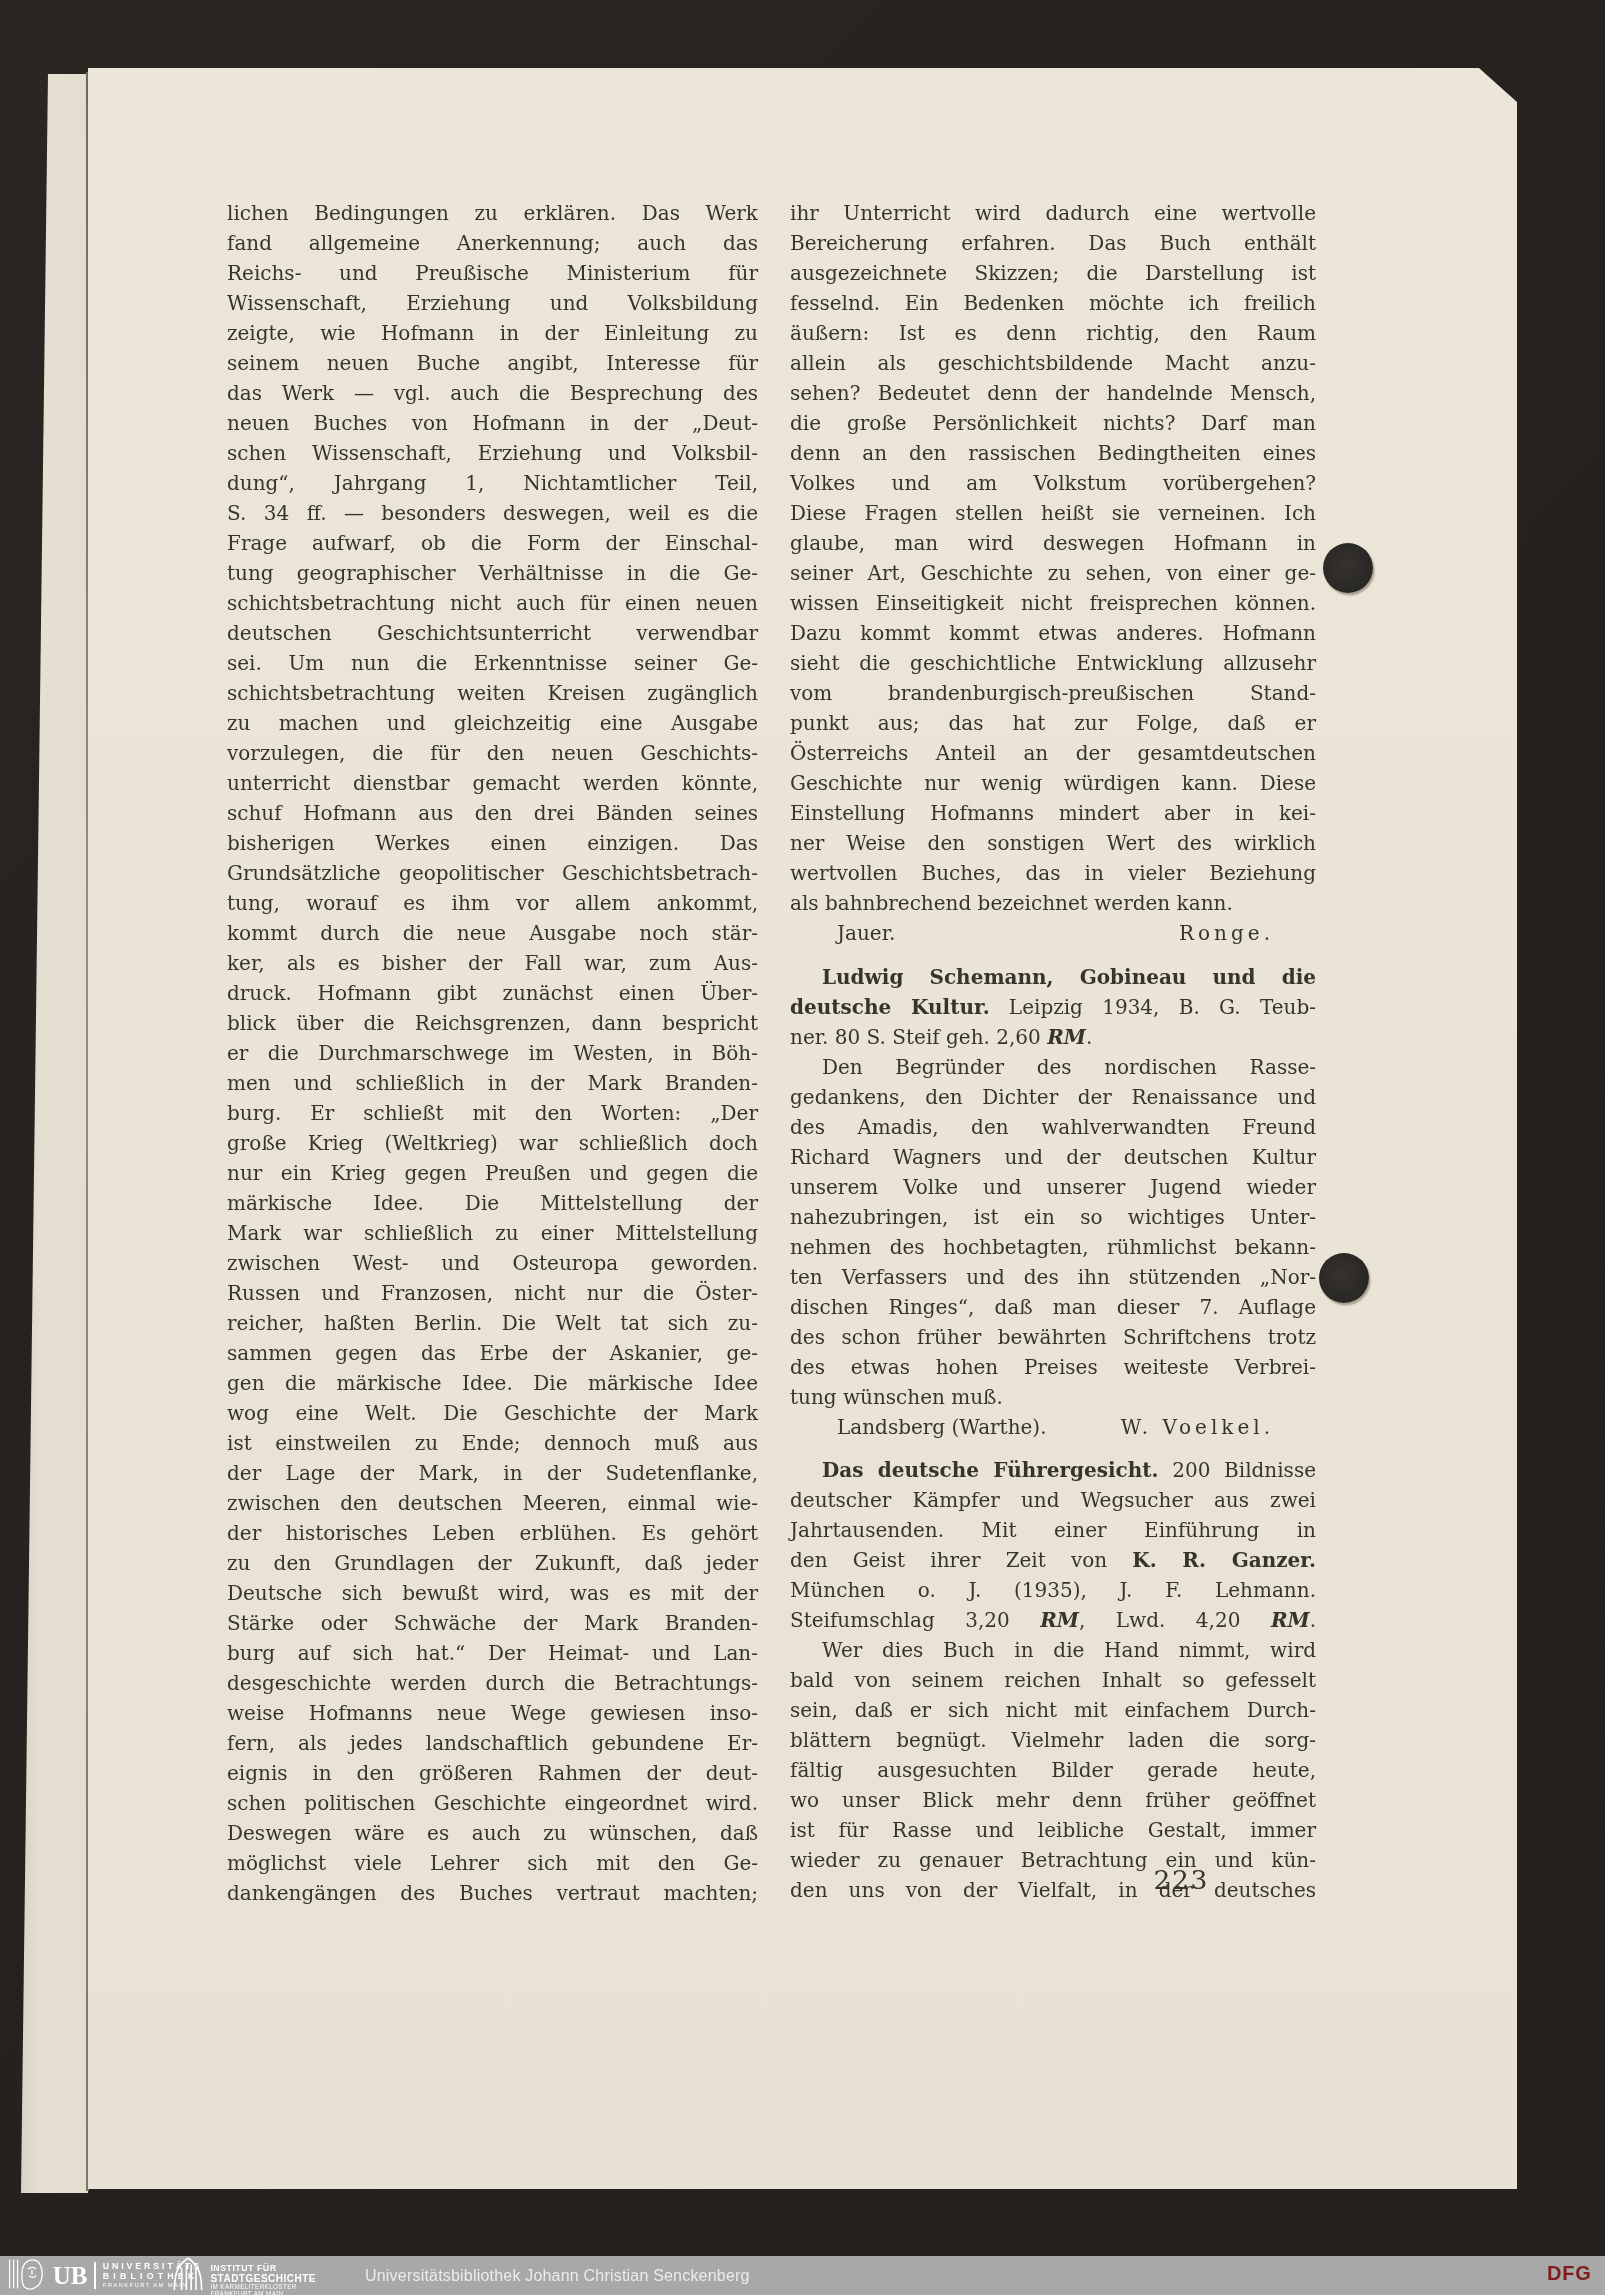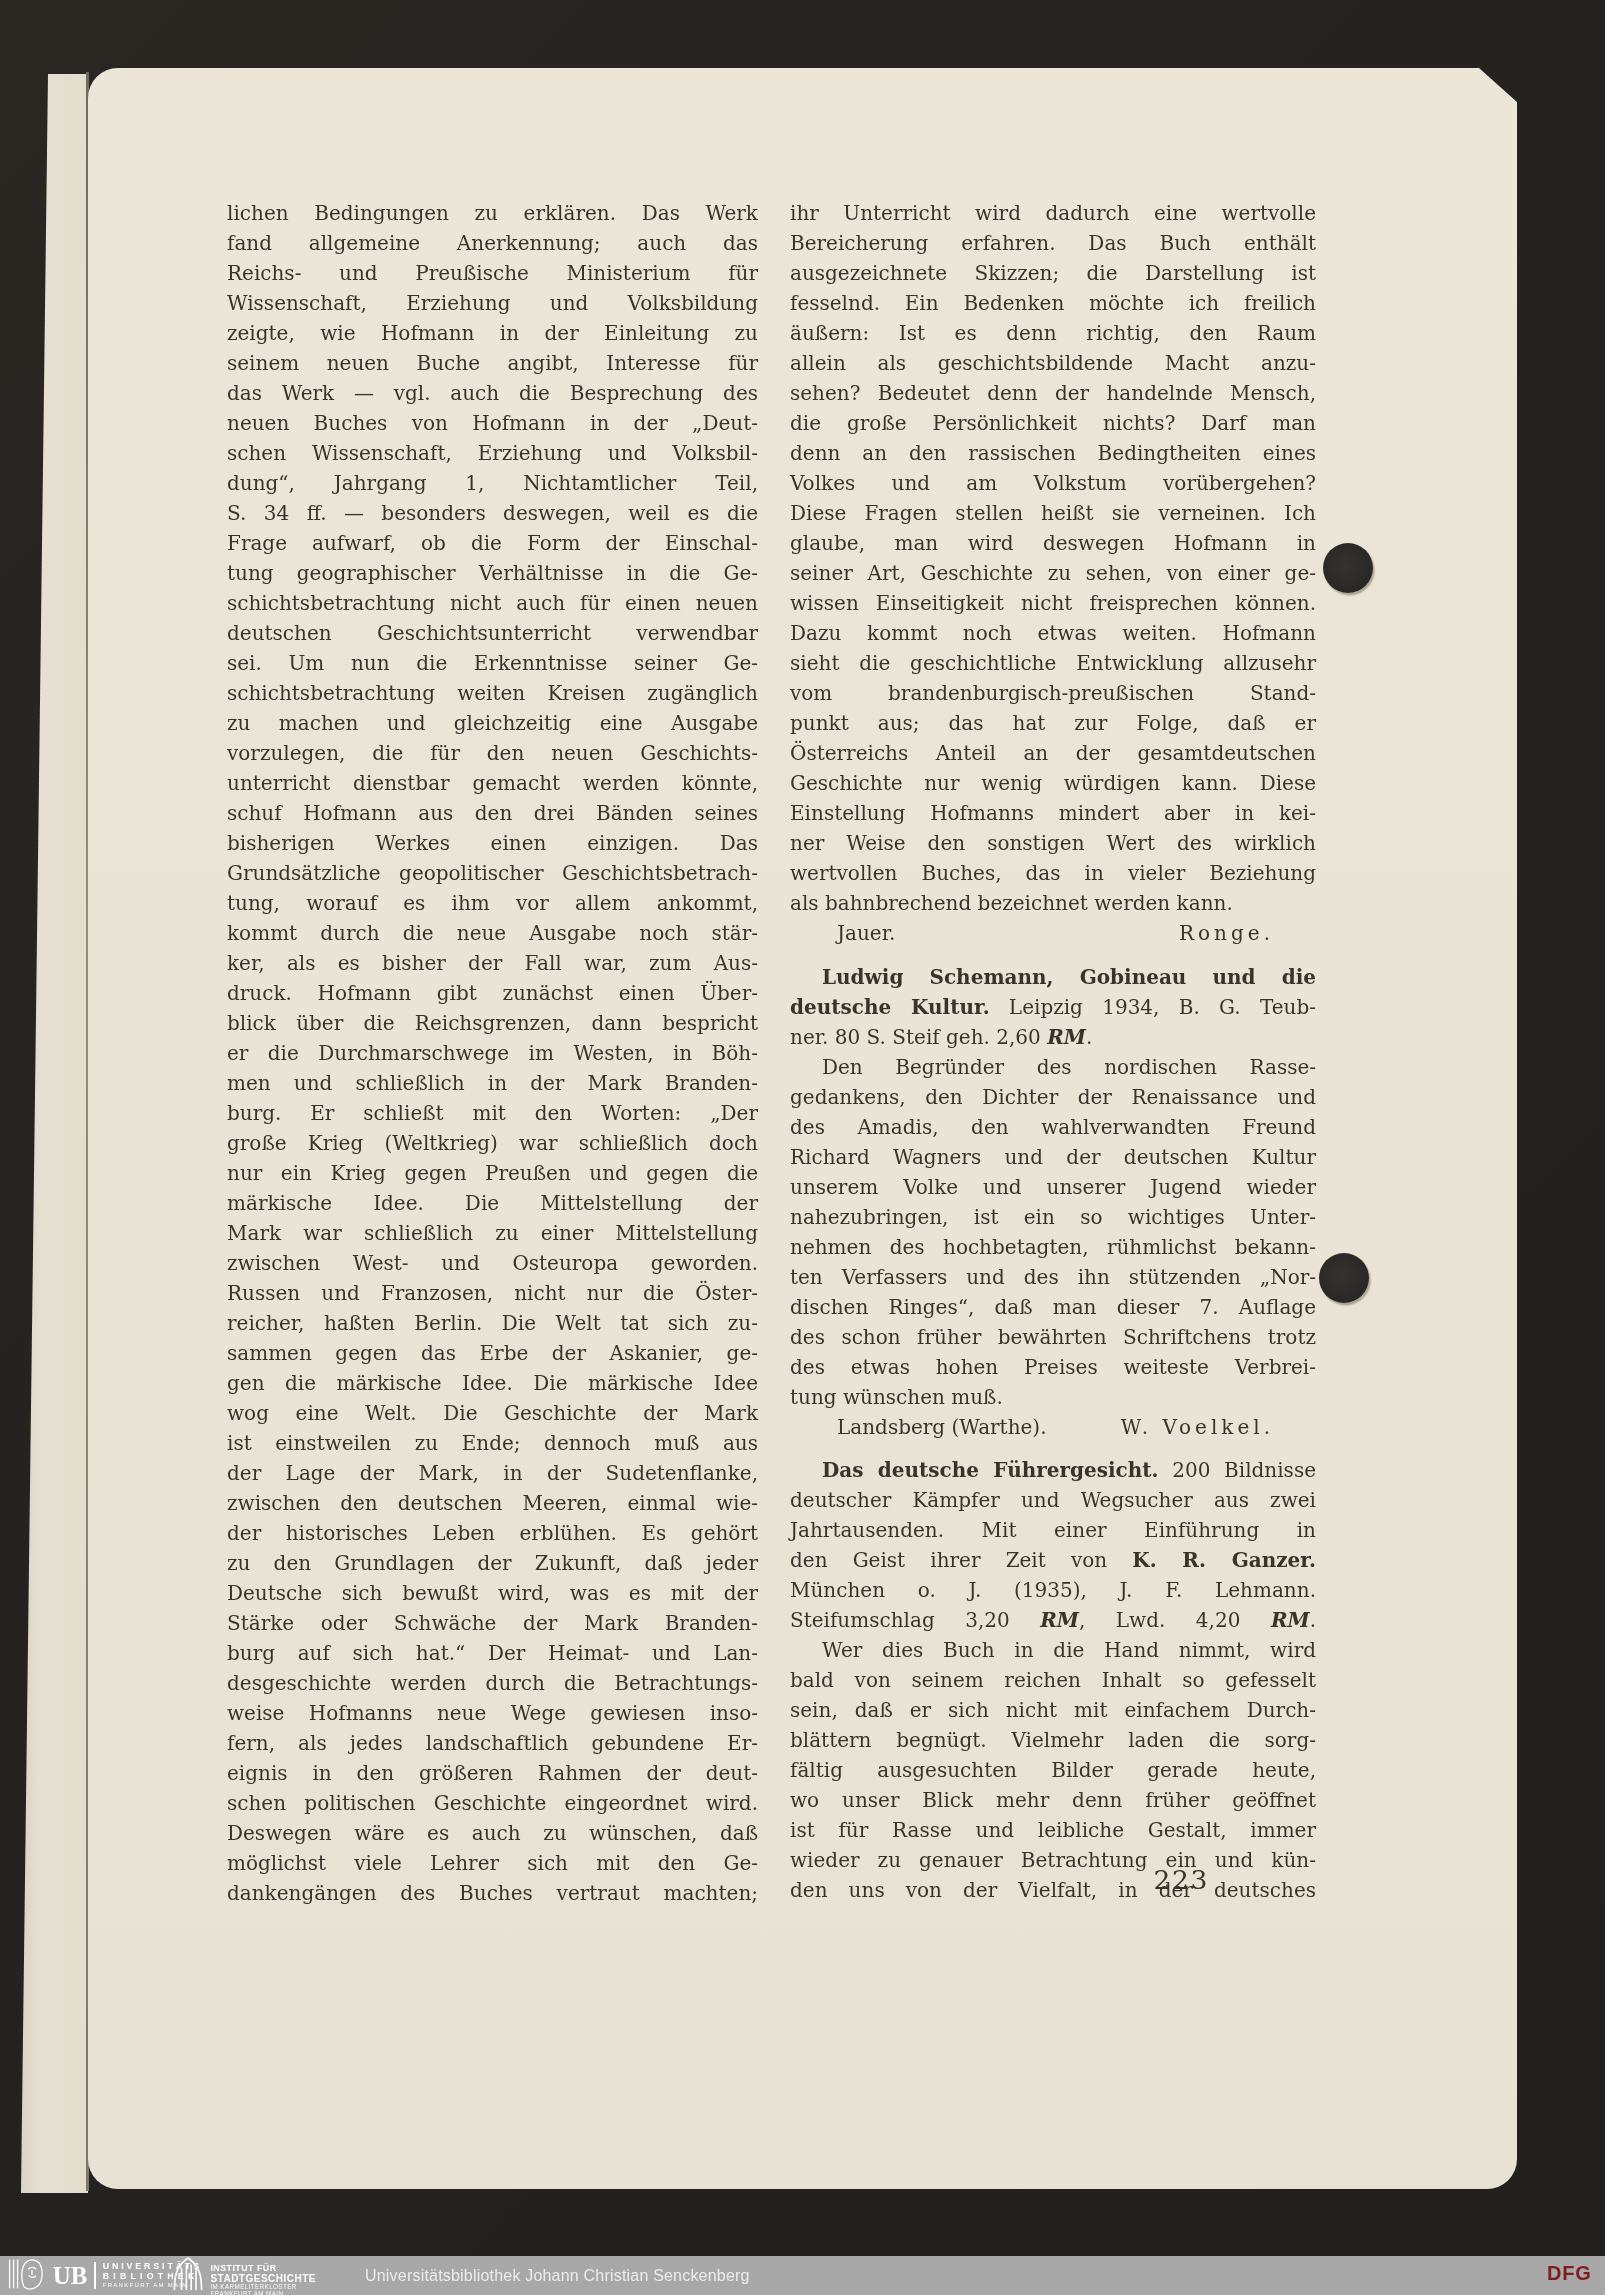--- a/index.html
+++ b/index.html
@@ -9,21 +9,21 @@
   
   .side-strip{position:absolute;left:21px;top:74px;width:67px;height:2119px;
               background:linear-gradient(90deg,#d8d3c3 0%,#e5e0d1 30%,#e2ddcd 100%);
               clip-path:polygon(27px 0,100% 0,100% 100%,0 100%);}
   .gutter-line{position:absolute;left:86px;top:72px;width:3.2px;height:2119px;
                background:linear-gradient(180deg,#6e6a5d,#938e7c 40%,#7c776a);}
   
   .page{position:absolute;left:88px;top:68px;width:1429px;height:2121px;
         background:linear-gradient(180deg,#ebe6d8 0%,#eae4d6 50%,#e7e2d3 100%);
         clip-path:polygon(0 0,1391px 0,1429px 34px,1429px 100%,0 100%);
-        color:#38342c;border-radius:30px;}
+        color:#38342c;}
   .hole{position:absolute;width:50px;height:50px;border-radius:50%;
         background:radial-gradient(circle at 45% 45%,#35322f 0%,#2b2927 60%,#242220 100%);
         box-shadow:1.6px 2.4px 1.6px rgba(120,110,90,.55);}
   .hole.h1{left:1323px;top:543px;}
   .hole.h2{left:1319px;top:1253px;}
   .col{position:absolute;top:130px;font-size:20px;}
   .col-left{left:139px;width:531px;}
   .col-right{left:702px;width:526px;}
   .tline{height:30px;line-height:30px;text-align:justify;text-align-last:justify;
          overflow:visible;white-space:nowrap;}
@@ -134,21 +134,21 @@
         <div class="tline">äußern: Ist es denn richtig, den Raum</div>
         <div class="tline">allein als geschichtsbildende Macht anzu-</div>
         <div class="tline">sehen? Bedeutet denn der handelnde Mensch,</div>
         <div class="tline">die große Persönlichkeit nichts? Darf man</div>
         <div class="tline">denn an den rassischen Bedingtheiten eines</div>
         <div class="tline">Volkes und am Volkstum vorübergehen?</div>
         <div class="tline">Diese Fragen stellen heißt sie verneinen. Ich</div>
         <div class="tline">glaube, man wird deswegen Hofmann in</div>
         <div class="tline">seiner Art, Geschichte zu sehen, von einer ge-</div>
         <div class="tline">wissen Einseitigkeit nicht freisprechen können.</div>
-        <div class="tline">Dazu kommt noch etwas weiten. Hofmann</div>
+        <div class="tline">Dazu kommt kommt etwas anderes. Hofmann</div>
         <div class="tline">sieht die geschichtliche Entwicklung allzusehr</div>
         <div class="tline">vom brandenburgisch-preußischen Stand-</div>
         <div class="tline">punkt aus; das hat zur Folge, daß er</div>
         <div class="tline">Österreichs Anteil an der gesamtdeutschen</div>
         <div class="tline">Geschichte nur wenig würdigen kann. Diese</div>
         <div class="tline">Einstellung Hofmanns mindert aber in kei-</div>
         <div class="tline">ner Weise den sonstigen Wert des wirklich</div>
         <div class="tline">wertvollen Buches, das in vieler Beziehung</div>
         <div class="tline noja">als bahnbrechend bezeichnet werden kann.</div>
         <div class="sigrow">

